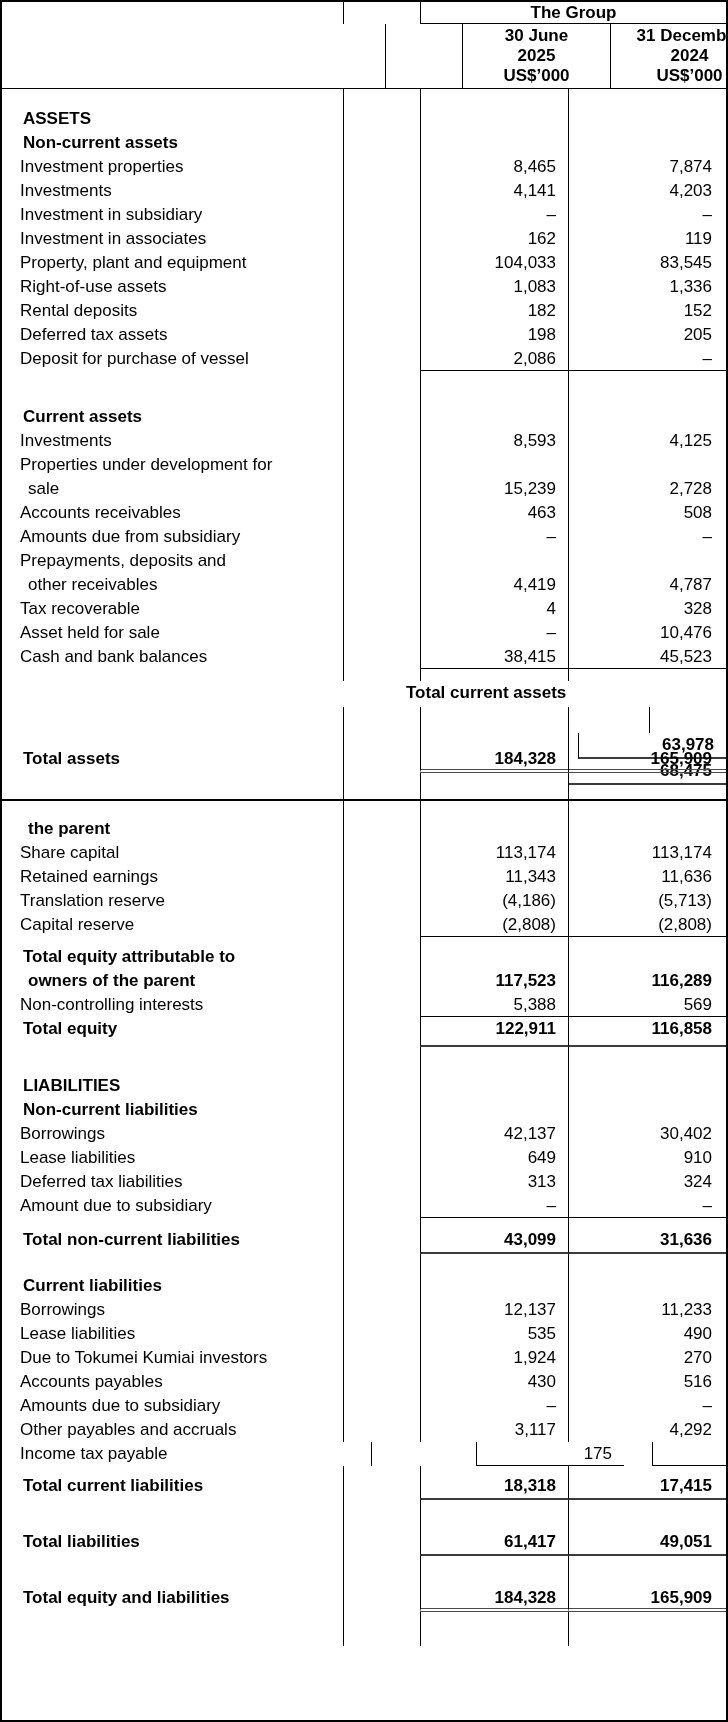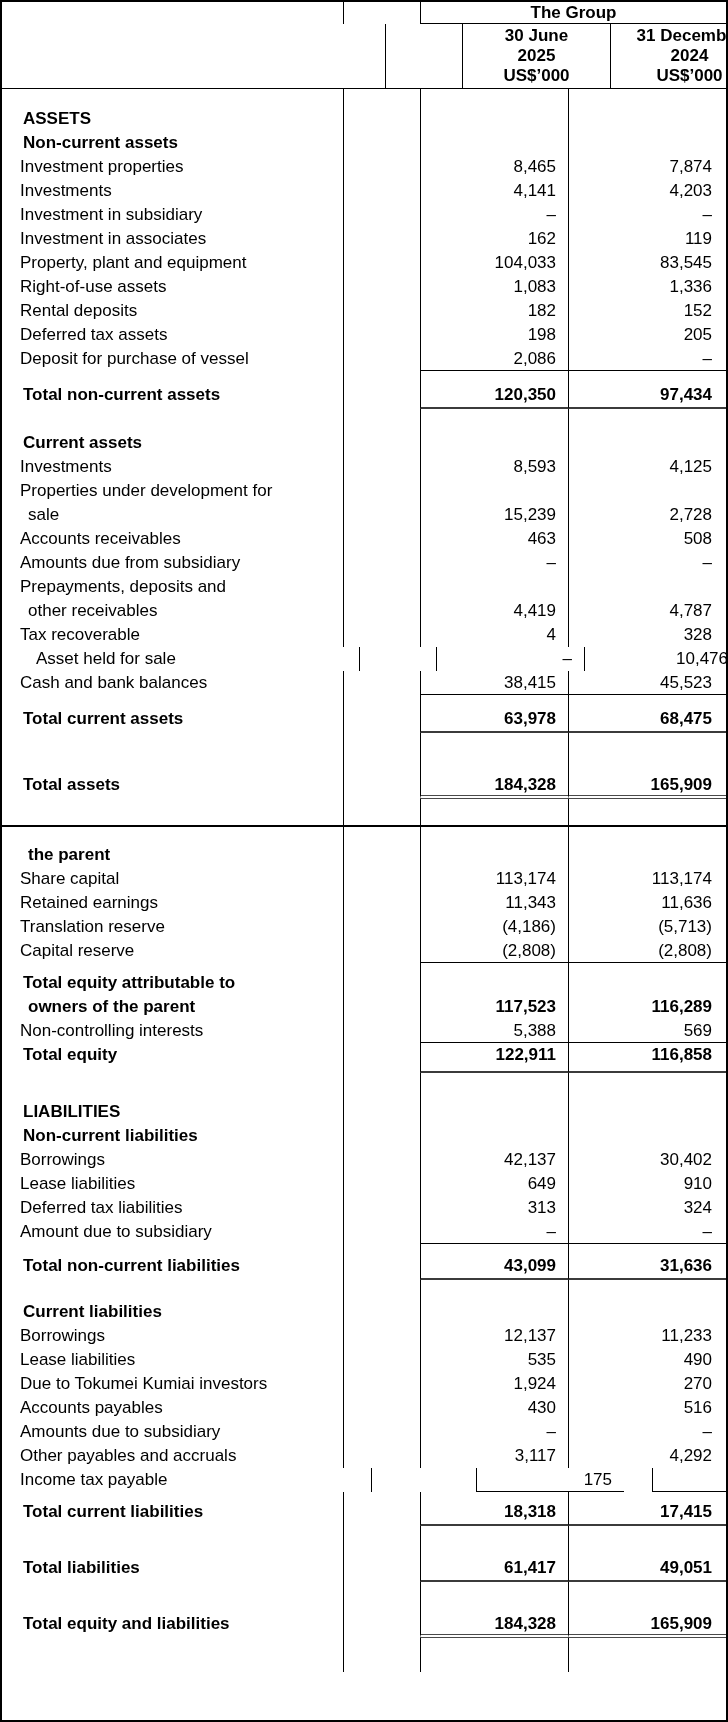--- a/index.html
+++ b/index.html
@@ -160,28 +160,20 @@
           <div class="c note"></div>
           <div class="c c1 num rb">2,086</div>
           <div class="c c2 num rb">–</div>
         </div>
         <div class="r" style="height: 12px;">
           <div class="c desc"></div>
           <div class="c note"></div>
           <div class="c c1 num"></div>
           <div class="c c2 num"></div>
         </div>
-        <div class="r" style="height: 26px;">
-          <div class="c desc">
-            <span class="b i0">Total non-current assets</span>
-          </div>
-          <div class="c note"></div>
-          <div class="c c1 num b rt">120,350</div>
-          <div class="c c2 num b rt">97,434</div>
-        </div>
         <div class="r" style="height: 22px;">
           <div class="c desc"></div>
           <div class="c note"></div>
           <div class="c c1 num"></div>
           <div class="c c2 num"></div>
         </div>
         <div class="r" style="height: 24px;">
           <div class="c desc">
             <span class="b i0">Current assets</span>
           </div>
@@ -246,21 +238,21 @@
           <div class="c c2 num">4,787</div>
         </div>
         <div class="r" style="height: 24px;">
           <div class="c desc">
             <span class="i1">Tax recoverable</span>
           </div>
           <div class="c note"></div>
           <div class="c c1 num">4</div>
           <div class="c c2 num">328</div>
         </div>
-        <div class="r" style="height: 24px; padding-left: 16px;">
+        <div class="r" style="height: 24px;">
           <div class="c desc">
             <span class="i1">Asset held for sale</span>
           </div>
           <div class="c note"></div>
           <div class="c c1 num">–</div>
           <div class="c c2 num">10,476</div>
         </div>
         <div class="r" style="height: 24px;">
           <div class="c desc">
             <span class="i1">Cash and bank balances</span>
@@ -268,21 +260,21 @@
           <div class="c note"></div>
           <div class="c c1 num rb">38,415</div>
           <div class="c c2 num rb">45,523</div>
         </div>
         <div class="r" style="height: 12px;">
           <div class="c desc"></div>
           <div class="c note"></div>
           <div class="c c1 num"></div>
           <div class="c c2 num"></div>
         </div>
-        <div class="r" style="height: 26px;">
+        <div class="r" style="height: 26px; flex-direction: column;">
           <div class="c desc">
             <span class="b i0">Total current assets</span>
           </div>
           <div class="c note"></div>
           <div class="c c1 num b rt">63,978</div>
           <div class="c c2 num b rt">68,475</div>
         </div>
         <div class="r" style="height: 40px;">
           <div class="c desc"></div>
           <div class="c note"></div>

